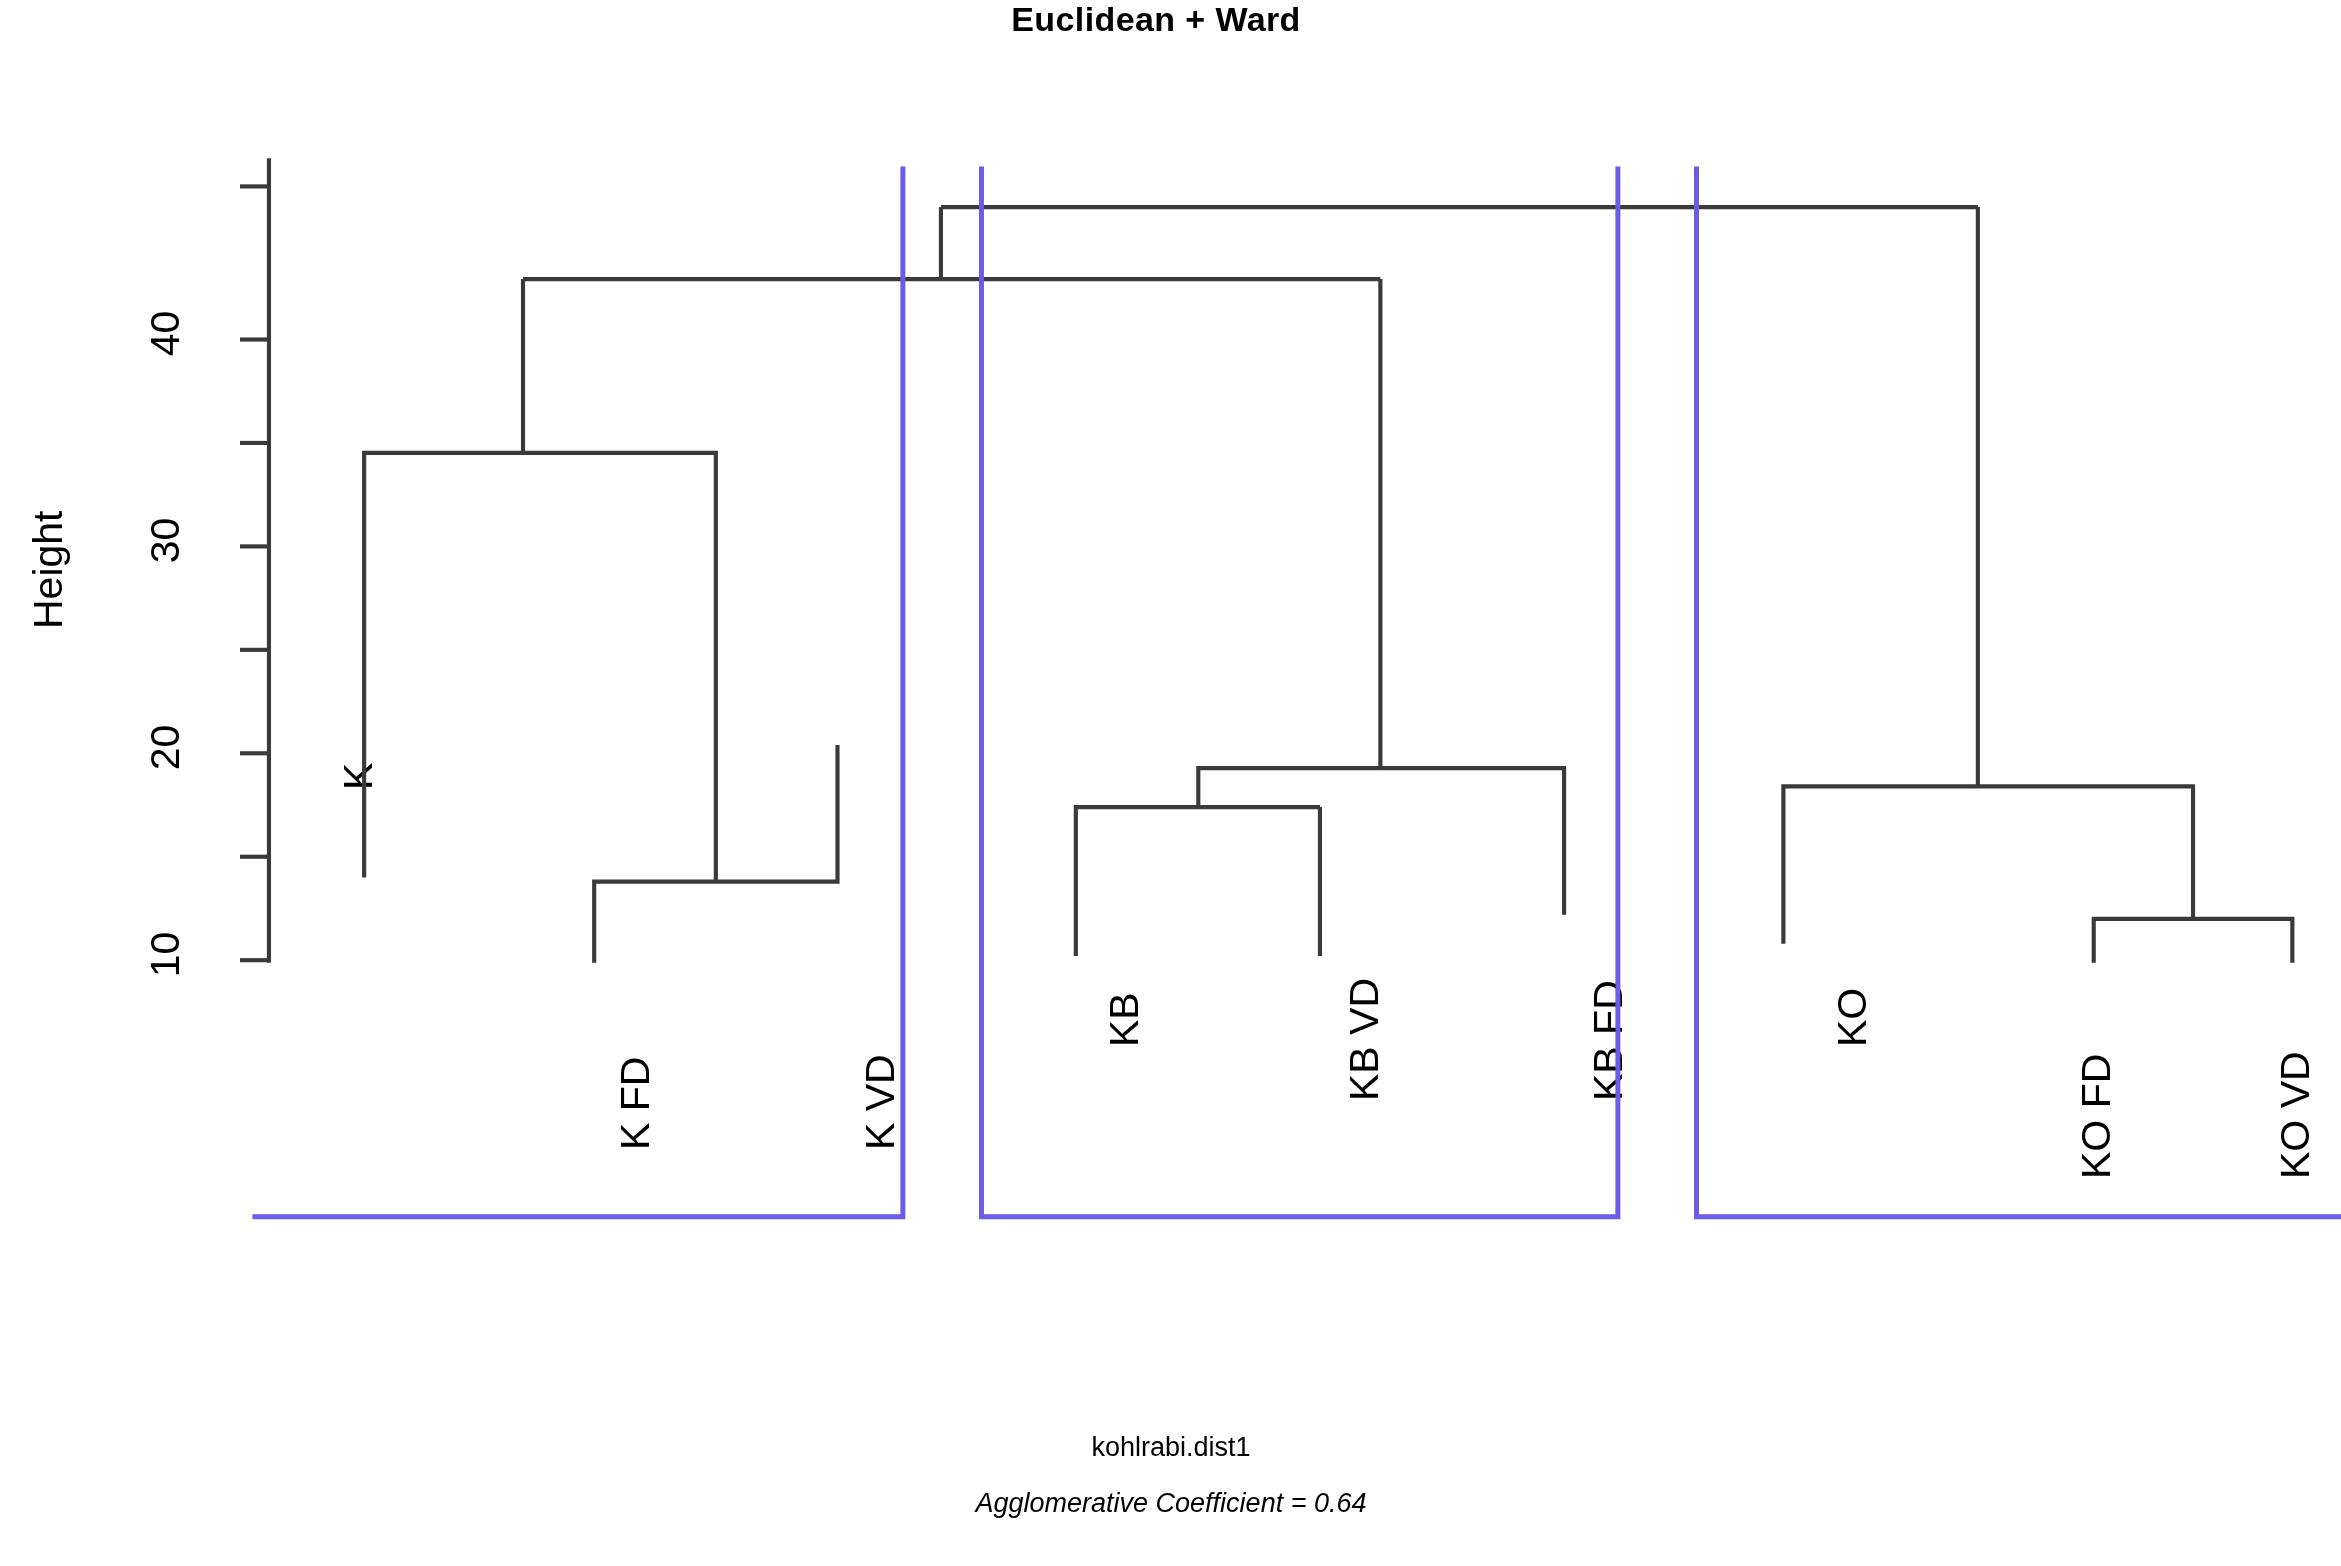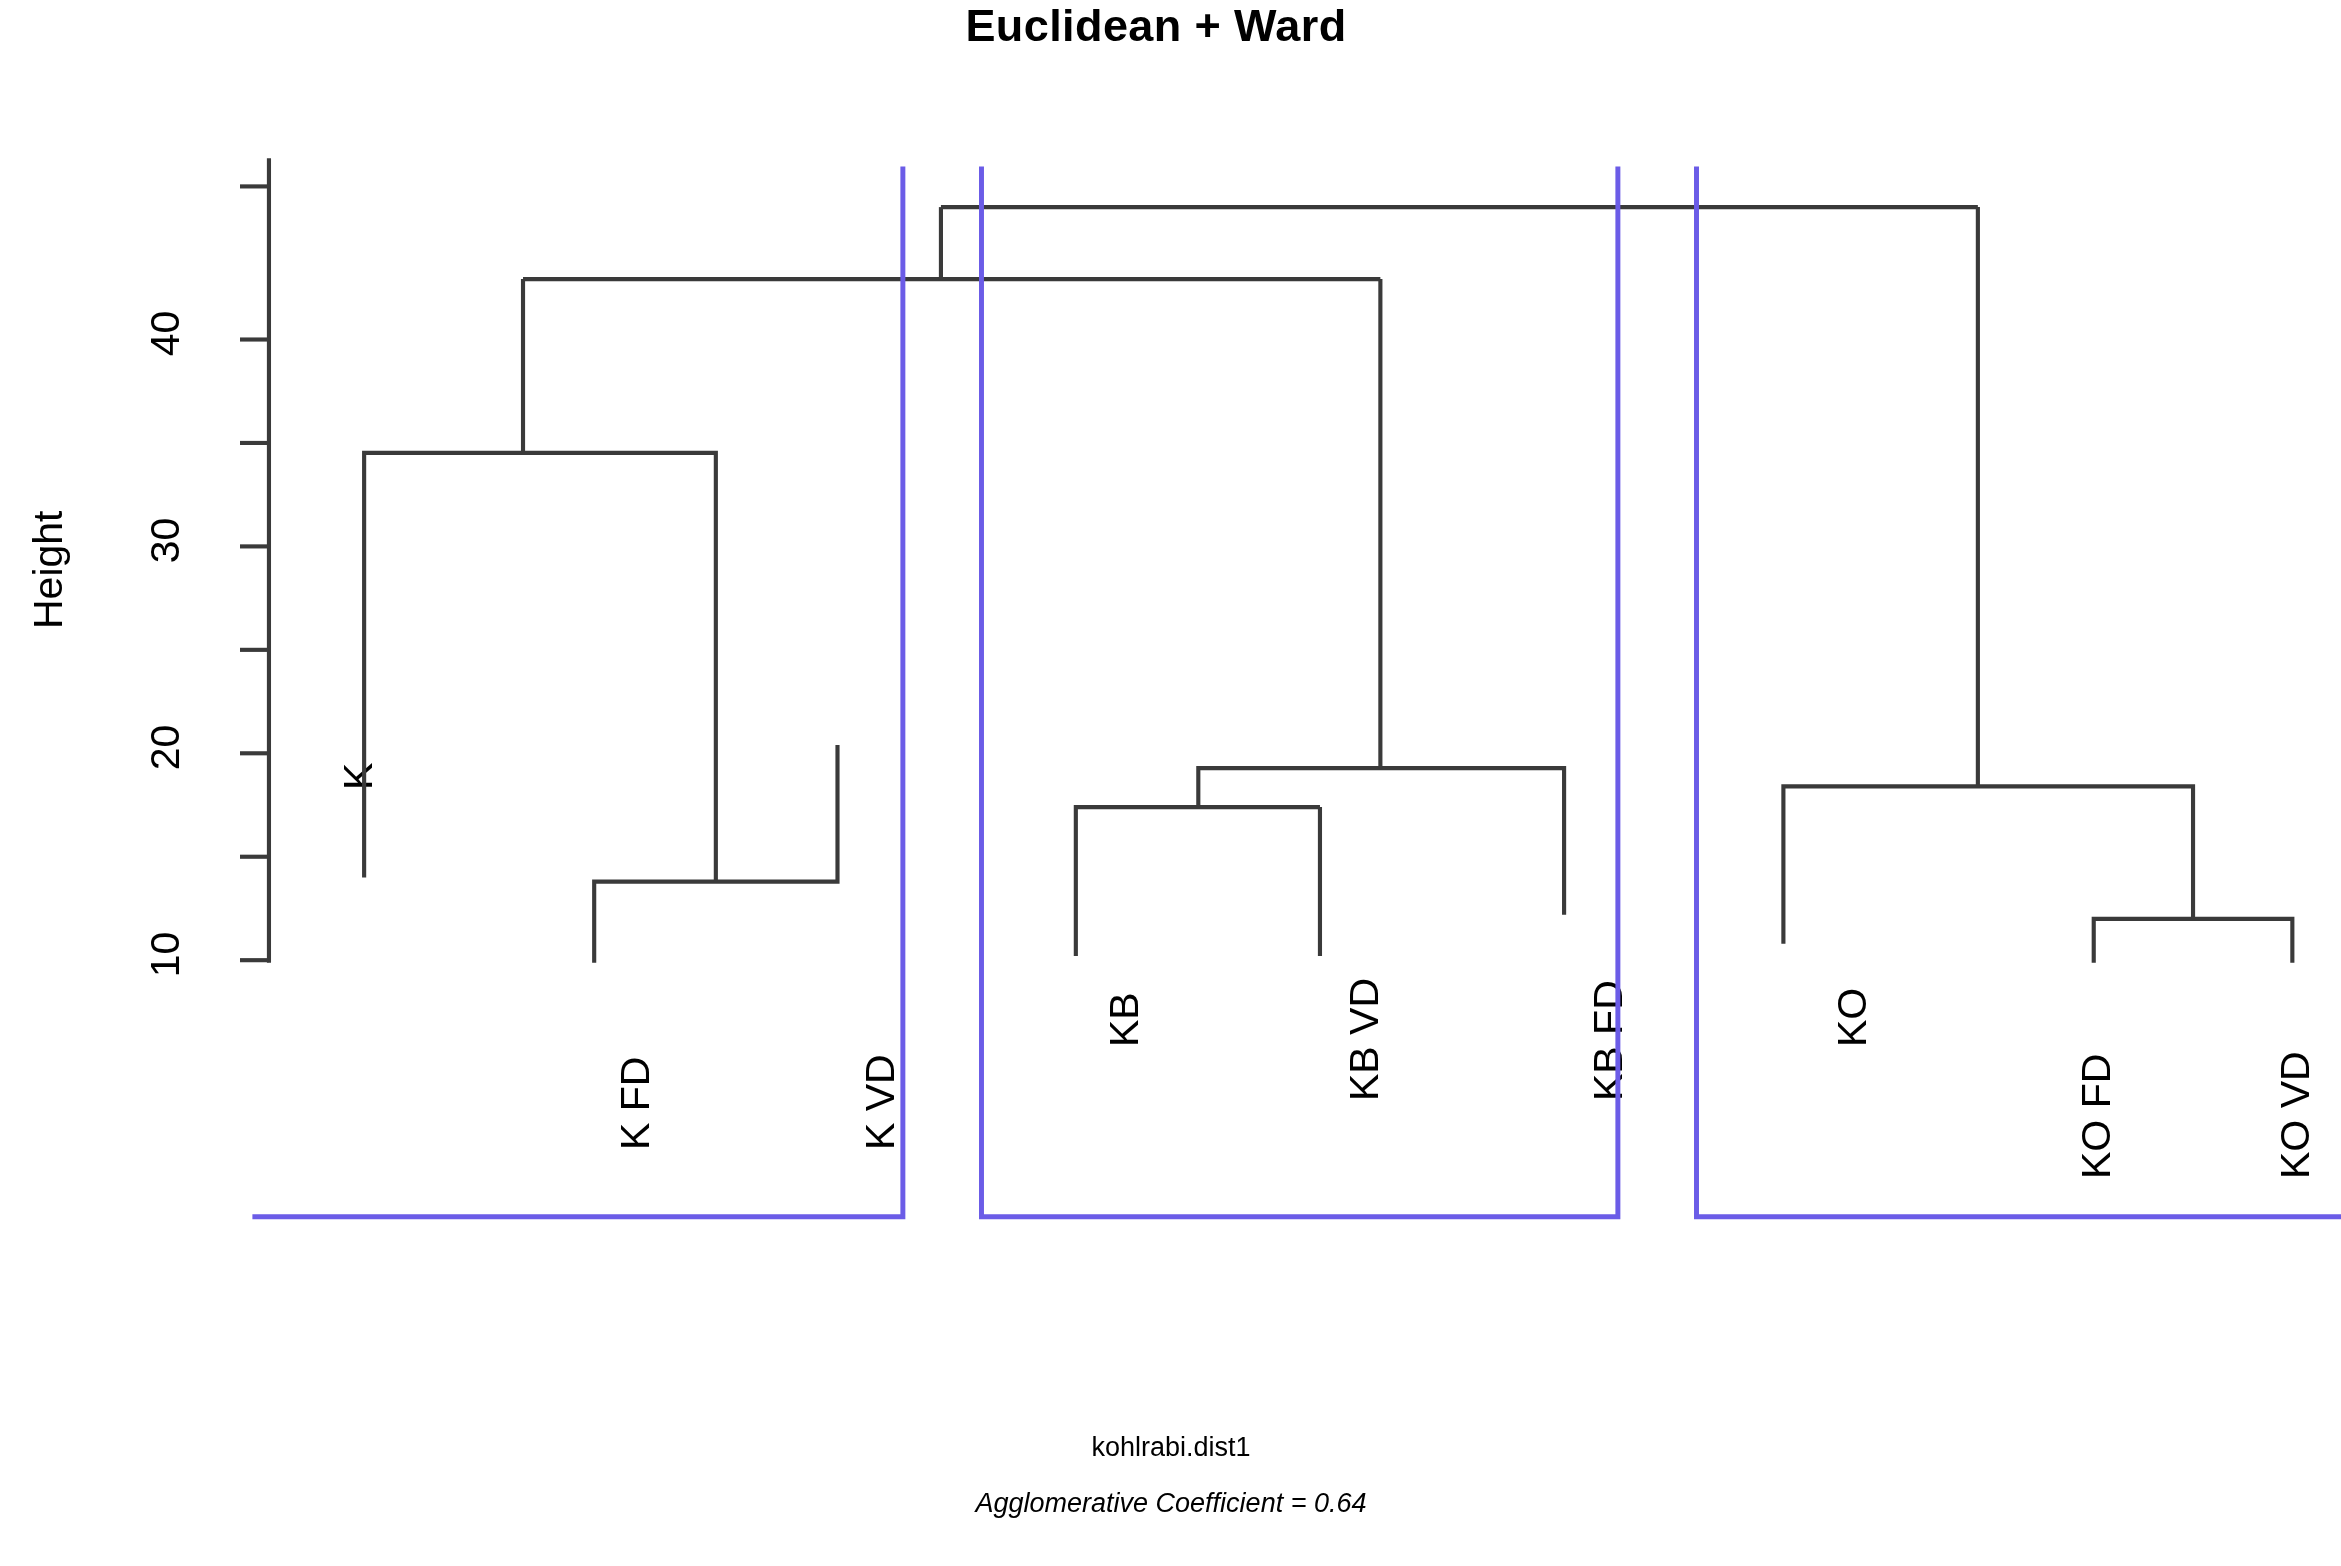--- a/index.html
+++ b/index.html
@@ -1,20 +1,20 @@
 <!DOCTYPE html>
 <html style="font-size:13.2px"><head>
 <meta charset="utf-8">
 <style>
   html,body{margin:0;padding:0;background:#ffffff;}
   body{width:2342px;height:1567px;position:relative;
        font-family:"Liberation Sans", sans-serif;color:#000;overflow:hidden;}
   #plot{position:absolute;left:0;top:0;width:2342px;height:1567px;}
   .ttl{position:absolute;left:0;top:0;width:2312px;text-align:center;
-       font-size:45px;font-weight:bold;letter-spacing:0.4px;}
+       font-size:34px;font-weight:bold;letter-spacing:0.4px;}
   .cap{position:absolute;left:0;width:2342px;text-align:center;font-size:27px;}
   .cap1{top:1432px;}
   .cap2{top:1488px;font-style:italic;}
   .ylab{position:absolute;left:25px;top:629px;font-size:41px;
         transform:rotate(-90deg);transform-origin:left top;white-space:nowrap;}
   .ytick{position:absolute;font-size:41px;transform:rotate(-90deg);
          transform-origin:center center;white-space:nowrap;text-align:center;}
   .leaf{position:absolute;font-size:41px;transform:rotate(-90deg);
         transform-origin:left top;white-space:nowrap;}
 </style>

